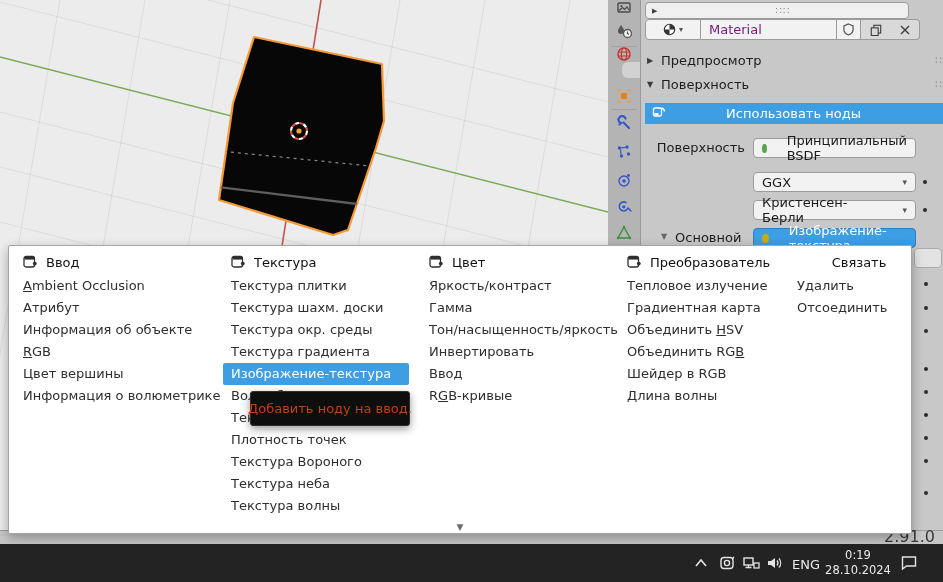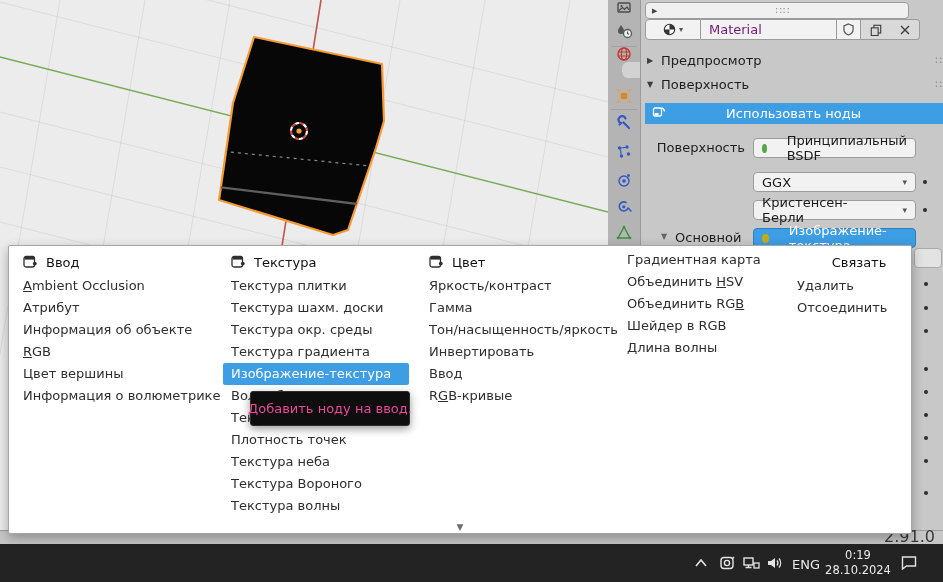--- a/index.html
+++ b/index.html
@@ -54,21 +54,21 @@
   .menu-col:nth-child(5){left:780px;width:140px;}
   .menu-header{height:26px;display:flex;align-items:center;gap:9px;padding:0 8px;color:#111;font-size:13px;}
   .menu-col:nth-child(5) .menu-header{justify-content:center;}
   .menu-col:nth-child(5) .hdr-icon{display:none;}
   .hdr-icon{width:14px;height:14px;flex:0 0 14px;}
   .menu-item{height:22px;line-height:22px;padding:0 8px;font-size:13px;color:#2e2e2e;border-radius:2px;white-space:nowrap;}
   .menu-item.selected{color:#fff;}
   .menu-item u{text-decoration:underline;}
   .menu-down{position:absolute;left:0;right:0;bottom:1px;text-align:center;font-size:9px;color:#6e6e6e;}
   
-  .tooltip{position:absolute;left:250px;top:391px;width:158px;height:33px;background:#0e0e0e;border:1px solid #2d2d2d;border-radius:3px;box-shadow:0 3px 8px rgba(0,0,0,.4);color:#ec4899;font-size:13px;display:flex;align-items:center;justify-content:center;z-index:10;white-space:nowrap;}
+  .tooltip{position:absolute;left:250px;top:391px;width:158px;height:33px;background:#0e0e0e;border:1px solid #2d2d2d;border-radius:3px;box-shadow:0 3px 8px rgba(0,0,0,.4);color:#c2410c;font-size:13px;display:flex;align-items:center;justify-content:center;z-index:10;white-space:nowrap;}
   
   .taskbar{position:absolute;left:0;top:544px;width:943px;height:38px;background:#232323;z-index:3;}
   .tb-icon{position:absolute;top:11px;width:18px;height:16px;color:#e4e4e4;}
   .tb-icon svg{width:18px;height:16px;display:block;}
   .tb-lang{position:absolute;left:792px;top:13px;color:#eaeaea;font-size:13px;}
   .tb-clock{position:absolute;left:822px;top:4px;width:72px;color:#eaeaea;font-size:11.5px;text-align:center;line-height:15px;}
 </style>
 </head>
 <body>
 
@@ -317,41 +317,50 @@
             <span>Текстура</span>
           </div>
           <div class="menu-item">Текстура плитки</div>
           <div class="menu-item">Текстура шахм. доски</div>
           <div class="menu-item">Текстура окр. среды</div>
           <div class="menu-item">Текстура градиента</div>
           <div class="menu-item selected" style="background: rgb(61, 158, 228);">Изображение-текстура</div>
           <div class="menu-item">Волшебная текстура</div>
           <div class="menu-item">Текстура Масгрейва</div>
           <div class="menu-item">Плотность точек</div>
+          <div class="menu-item">Текстура Вороного</div>
           <div class="menu-item">Текстура неба</div>
-          <div class="menu-item">Текстура Вороного</div>
           <div class="menu-item">Текстура волны</div>
         </div>
         <div class="menu-col">
           <div class="menu-header">
             <svg class="hdr-icon" viewBox="0 0 14 14">
               <rect x="1" y="1.5" width="10.5" height="10.5" rx="2" fill="none" stroke="#2e2e2e" stroke-width="1.3"></rect>
               <path d="M1.6 2 h9.4 v2.6 H1.6 Z" fill="#2e2e2e"></path>
               <circle cx="11.8" cy="8.6" r="1.9" fill="#2e2e2e"></circle>
             </svg>
             <span>Цвет</span>
           </div>
           <div class="menu-item">Яркость/контраст</div>
           <div class="menu-item">Гамма</div>
           <div class="menu-item">Тон/насыщенность/яркость</div>
           <div class="menu-item">Инвертировать</div>
           <div class="menu-item">Ввод</div>
           <div class="menu-item">R<u>G</u>B-кривые</div>
         </div>
         <div class="menu-col">
+          <div class="menu-header">
+            <svg class="hdr-icon" viewBox="0 0 14 14">
+              <rect x="1" y="1.5" width="10.5" height="10.5" rx="2" fill="none" stroke="#2e2e2e" stroke-width="1.3"></rect>
+              <path d="M1.6 2 h9.4 v2.6 H1.6 Z" fill="#2e2e2e"></path>
+              <circle cx="11.8" cy="8.6" r="1.9" fill="#2e2e2e"></circle>
+            </svg>
+            <span>Преобразователь</span>
+          </div>
+          <div class="menu-item">Тепловое излучение</div>
           <div class="menu-item">Градиентная карта</div>
           <div class="menu-item">Объединить <u>H</u>SV</div>
           <div class="menu-item">Объединить RG<u>B</u></div>
           <div class="menu-item">Шейдер в RGB</div>
           <div class="menu-item">Длина волны</div>
         </div>
         <div class="menu-col">
           <div class="menu-header">
             <span>Связать</span>
           </div>

